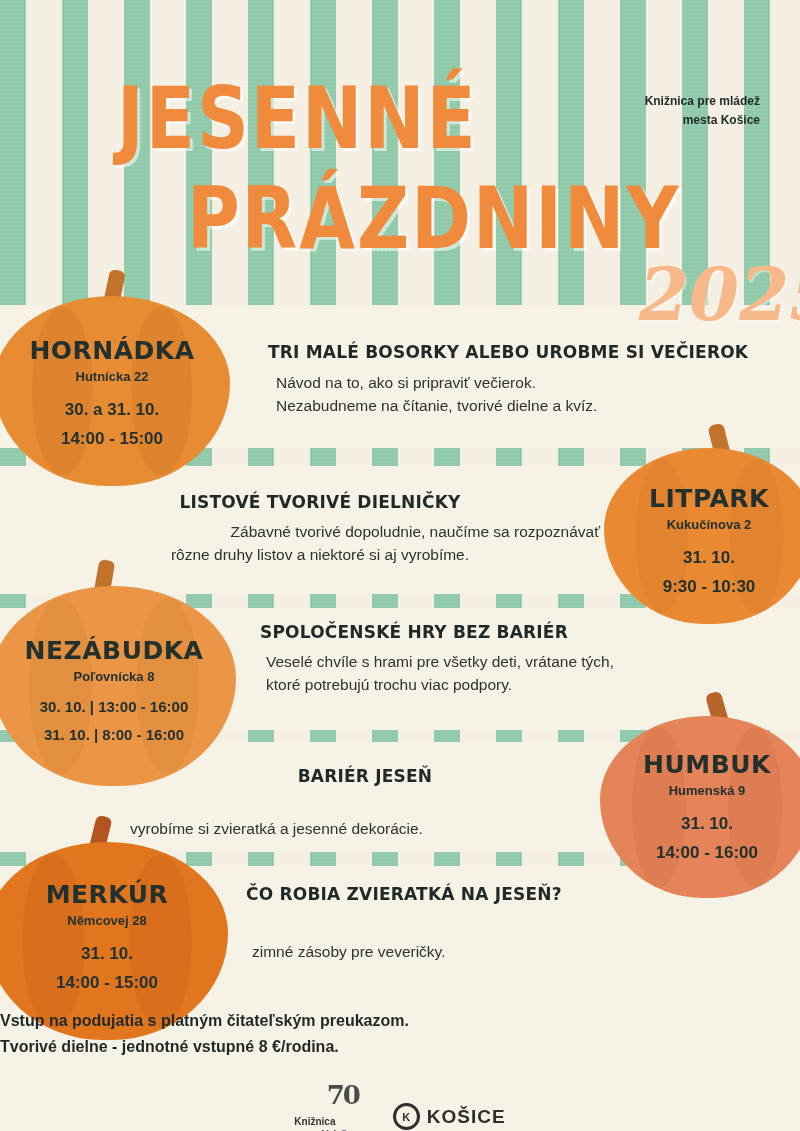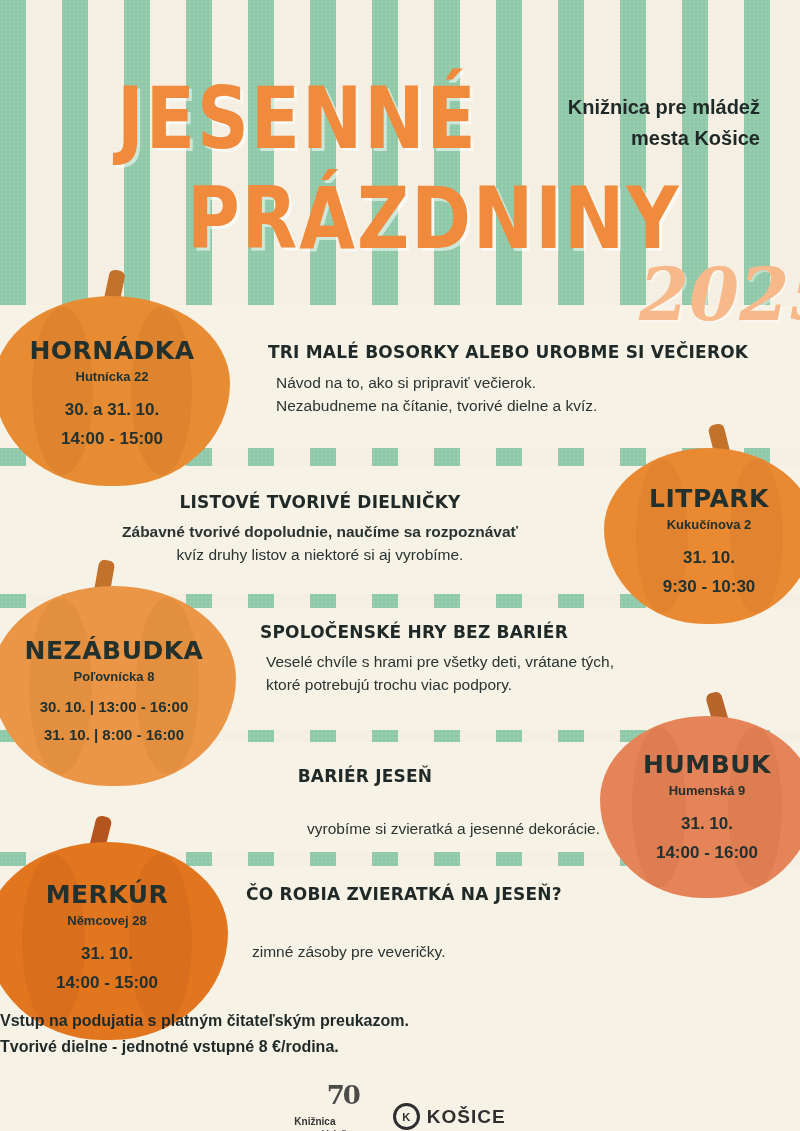--- a/index.html
+++ b/index.html
@@ -70,21 +70,21 @@
     font-style:italic;
     letter-spacing:0px;
     font-family:"DejaVu Serif", serif;
     text-shadow:2px 2px 0 rgba(255,255,255,.4);
   }
   .org{
     position:absolute;
     right:40px;top:92px;
     text-align:right;
     color:#1f2a28;
-    font-size:20px;
+    font-size:12px;
     font-weight:bold;
     line-height:1.55;
   }
 
   
   .pumpkin{position:absolute;}
   .pumpkin .body{
     position:absolute;left:0;top:0;width:100%;height:100%;
     border-radius:50% 50% 48% 48%/46% 46% 54% 54%;
   }
@@ -192,22 +192,22 @@
     <div class="lobe" style="left:15%;width:25%;background:#bb661f;"></div>
     <div class="lobe" style="right:15%;width:25%;background:#bb661f;"></div>
     <div class="label" style="top:36px;">
       <div class="p-name">LITPARK</div>
       <div class="p-addr">Kukučínova 2</div>
       <div class="p-date">31. 10.</div>
       <div class="p-date" style="margin-top:4px;">9:30 - 10:30</div>
     </div>
   </div>
   <div class="ev-title" style="left:40px;top:492px;width:560px;text-align:center;">LISTOVÉ TVORIVÉ DIELNIČKY</div>
-  <div class="ev-desc" style="left:40px;top:520px;width:560px;text-align:center;font-weight:bold;">Zábavné tvorivé dopoludnie, naučíme sa rozpoznávať</div>
-  <div class="ev-desc" style="left:40px;top:543px;width:560px;text-align:center;">kvíz druhy listov a niektoré si aj vyrobíme.</div>
+  <div class="ev-desc" style="left:40px;top:520px;width:560px;text-align:right;">Zábavné tvorivé dopoludnie, naučíme sa rozpoznávať</div>
+  <div class="ev-desc" style="left:40px;top:543px;width:560px;text-align:center;">rôzne druhy listov a niektoré si aj vyrobíme.</div>
 
   <div class="pumpkin" style="left:-8px;top:586px;width:244px;height:200px;">
     <div class="stem" style="left:104px;top:-26px;transform:rotate(10deg);"></div>
     <div class="body" style="background:#eb9646;"></div>
     <div class="lobe" style="left:15%;width:26%;background:#c06f26;"></div>
     <div class="lobe" style="right:15%;width:26%;background:#c06f26;"></div>
     <div class="label" style="top:50px;">
       <div class="p-name">NEZÁBUDKA</div>
       <div class="p-addr">Poľovnícka 8</div>
       <div class="p-date-sm">30. 10. | 13:00 - 16:00</div>
@@ -224,21 +224,21 @@
     <div class="lobe" style="left:15%;width:25%;background:#c4603a;"></div>
     <div class="lobe" style="right:15%;width:25%;background:#c4603a;"></div>
     <div class="label" style="top:34px;">
       <div class="p-name">HUMBUK</div>
       <div class="p-addr">Humenská 9</div>
       <div class="p-date">31. 10.</div>
       <div class="p-date" style="margin-top:4px;">14:00 - 16:00</div>
     </div>
   </div>
   <div class="ev-title" style="left:130px;top:766px;width:470px;text-align:center;">BARIÉR JESEŇ</div>
-  <div class="ev-desc" style="left:130px;top:817px;width:470px;text-align:right;">vyrobíme si zvieratká a  jesenné dekorácie.</div>
+  <div class="ev-desc" style="left:130px;top:817px;width:470px;text-align:left;">vyrobíme si zvieratká a  jesenné dekorácie.</div>
 
   <div class="pumpkin" style="left:-14px;top:842px;width:242px;height:198px;">
     <div class="stem" style="left:106px;top:-26px;transform:rotate(14deg);background:#b4551f;"></div>
     <div class="body" style="background:#e2761f;"></div>
     <div class="lobe" style="left:15%;width:26%;background:#b45414;"></div>
     <div class="lobe" style="right:15%;width:26%;background:#b45414;"></div>
     <div class="label" style="top:38px;">
       <div class="p-name">MERKÚR</div>
       <div class="p-addr">Němcovej 28</div>
       <div class="p-date">31. 10.</div>

